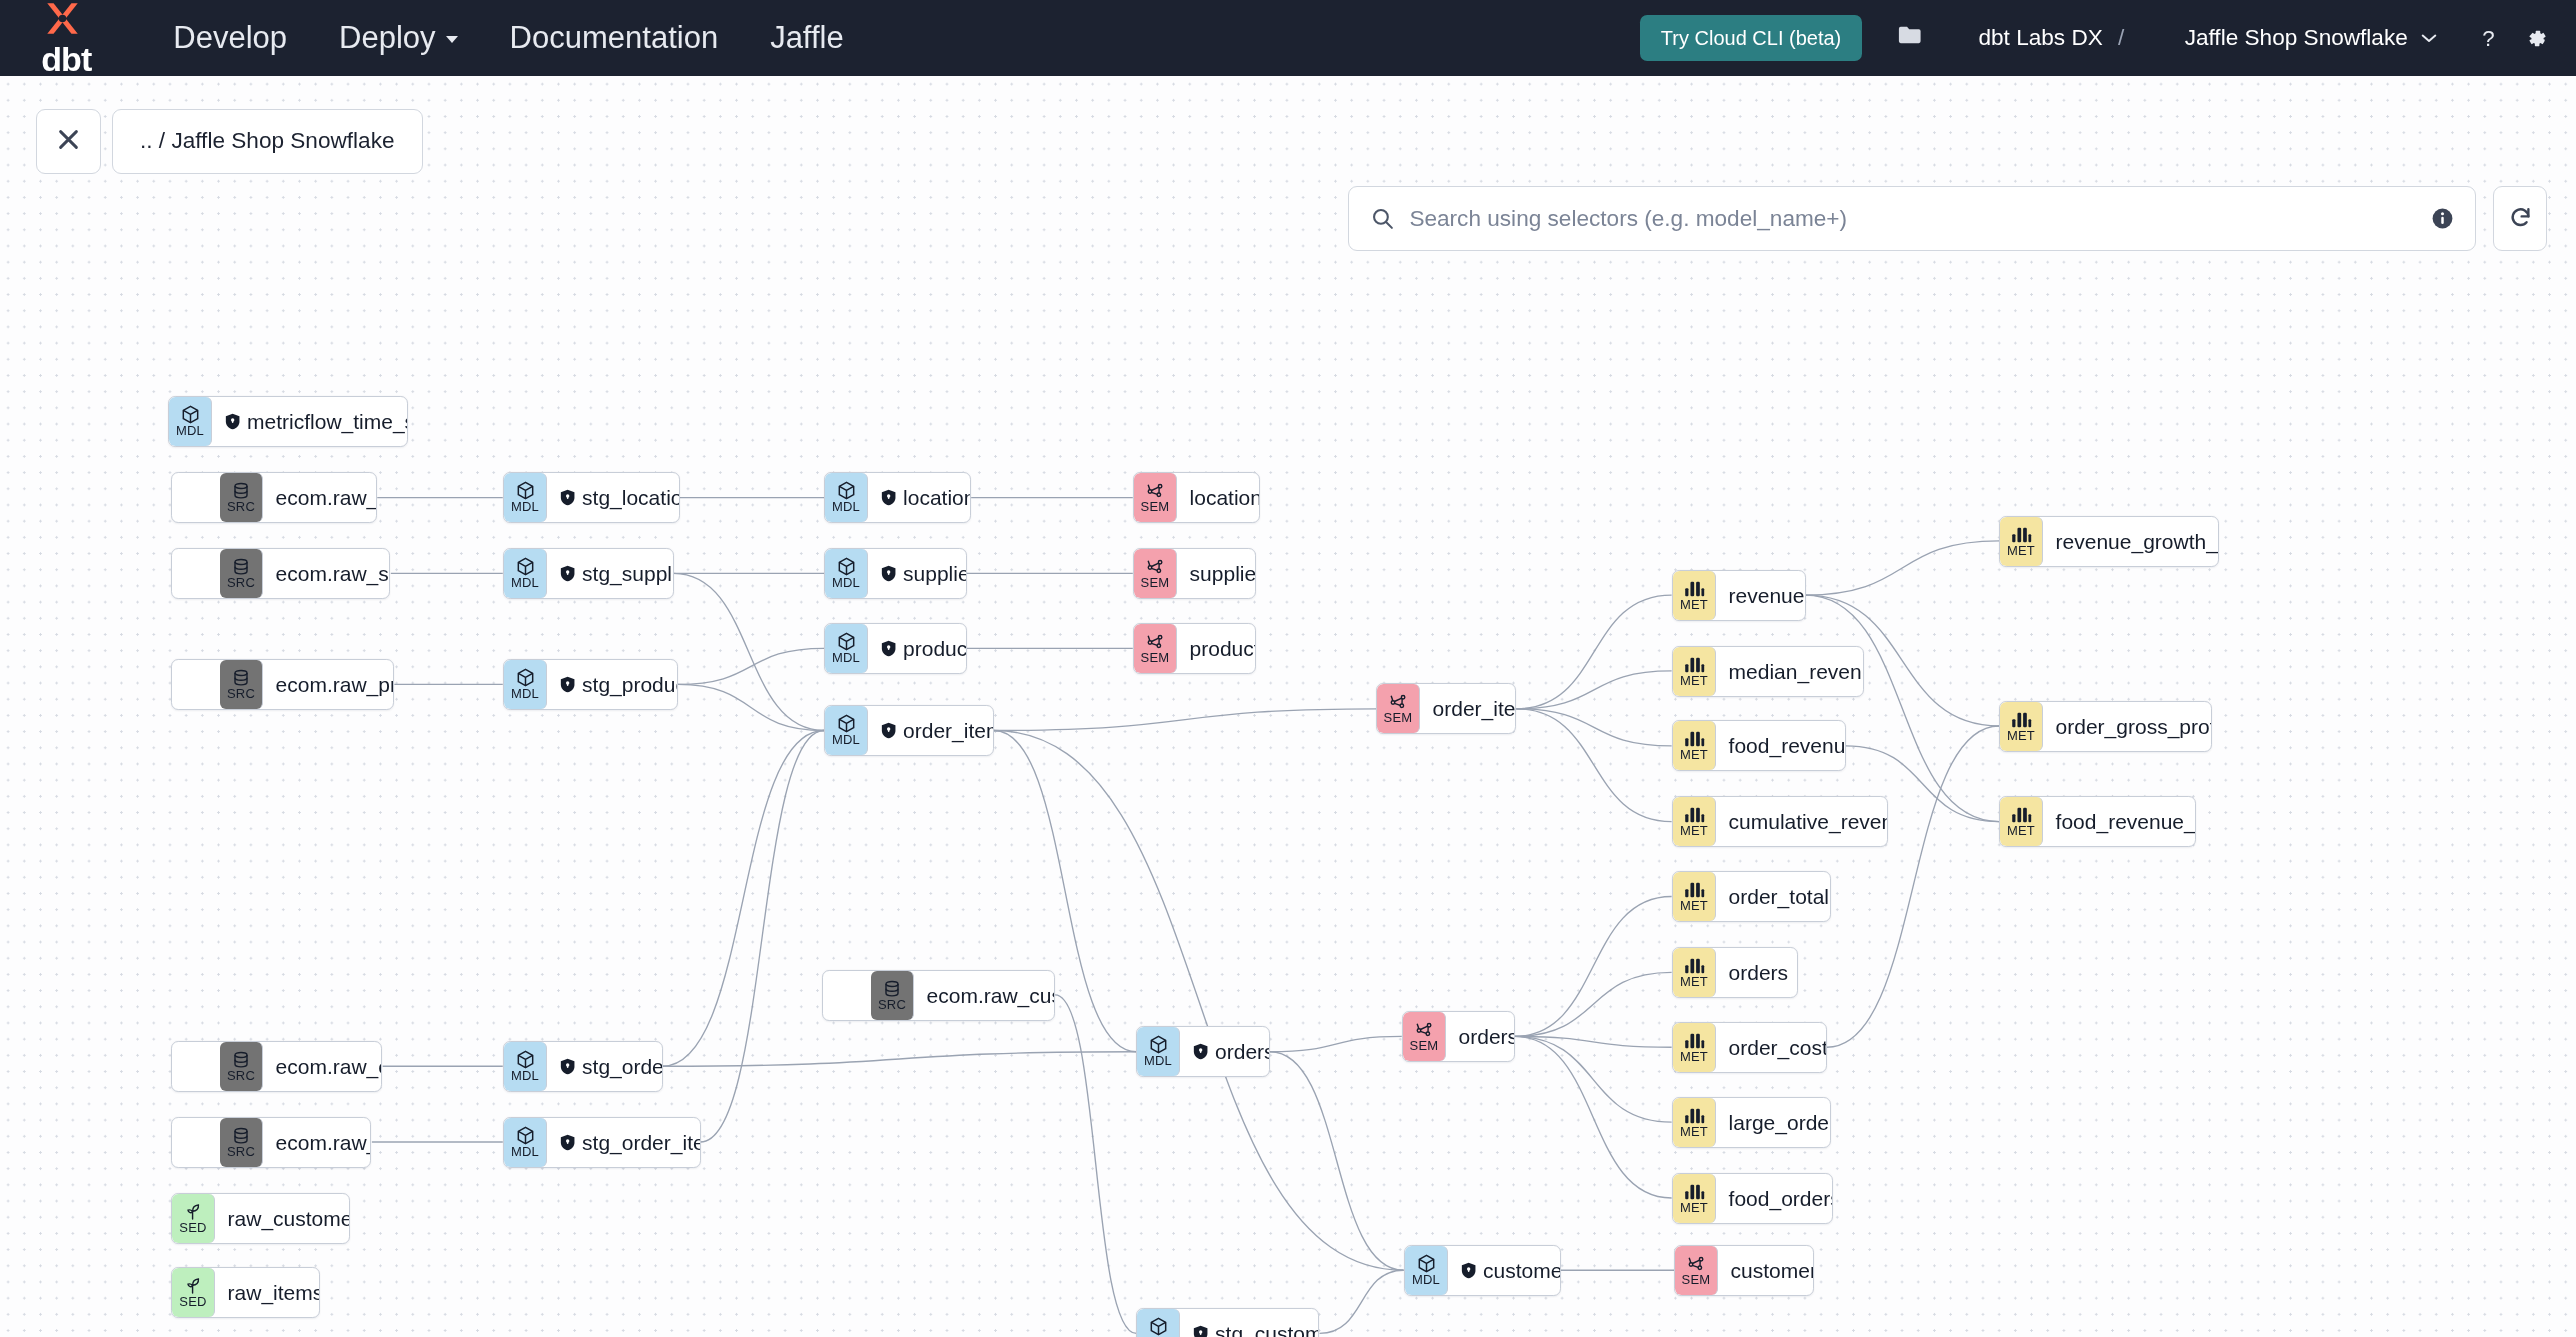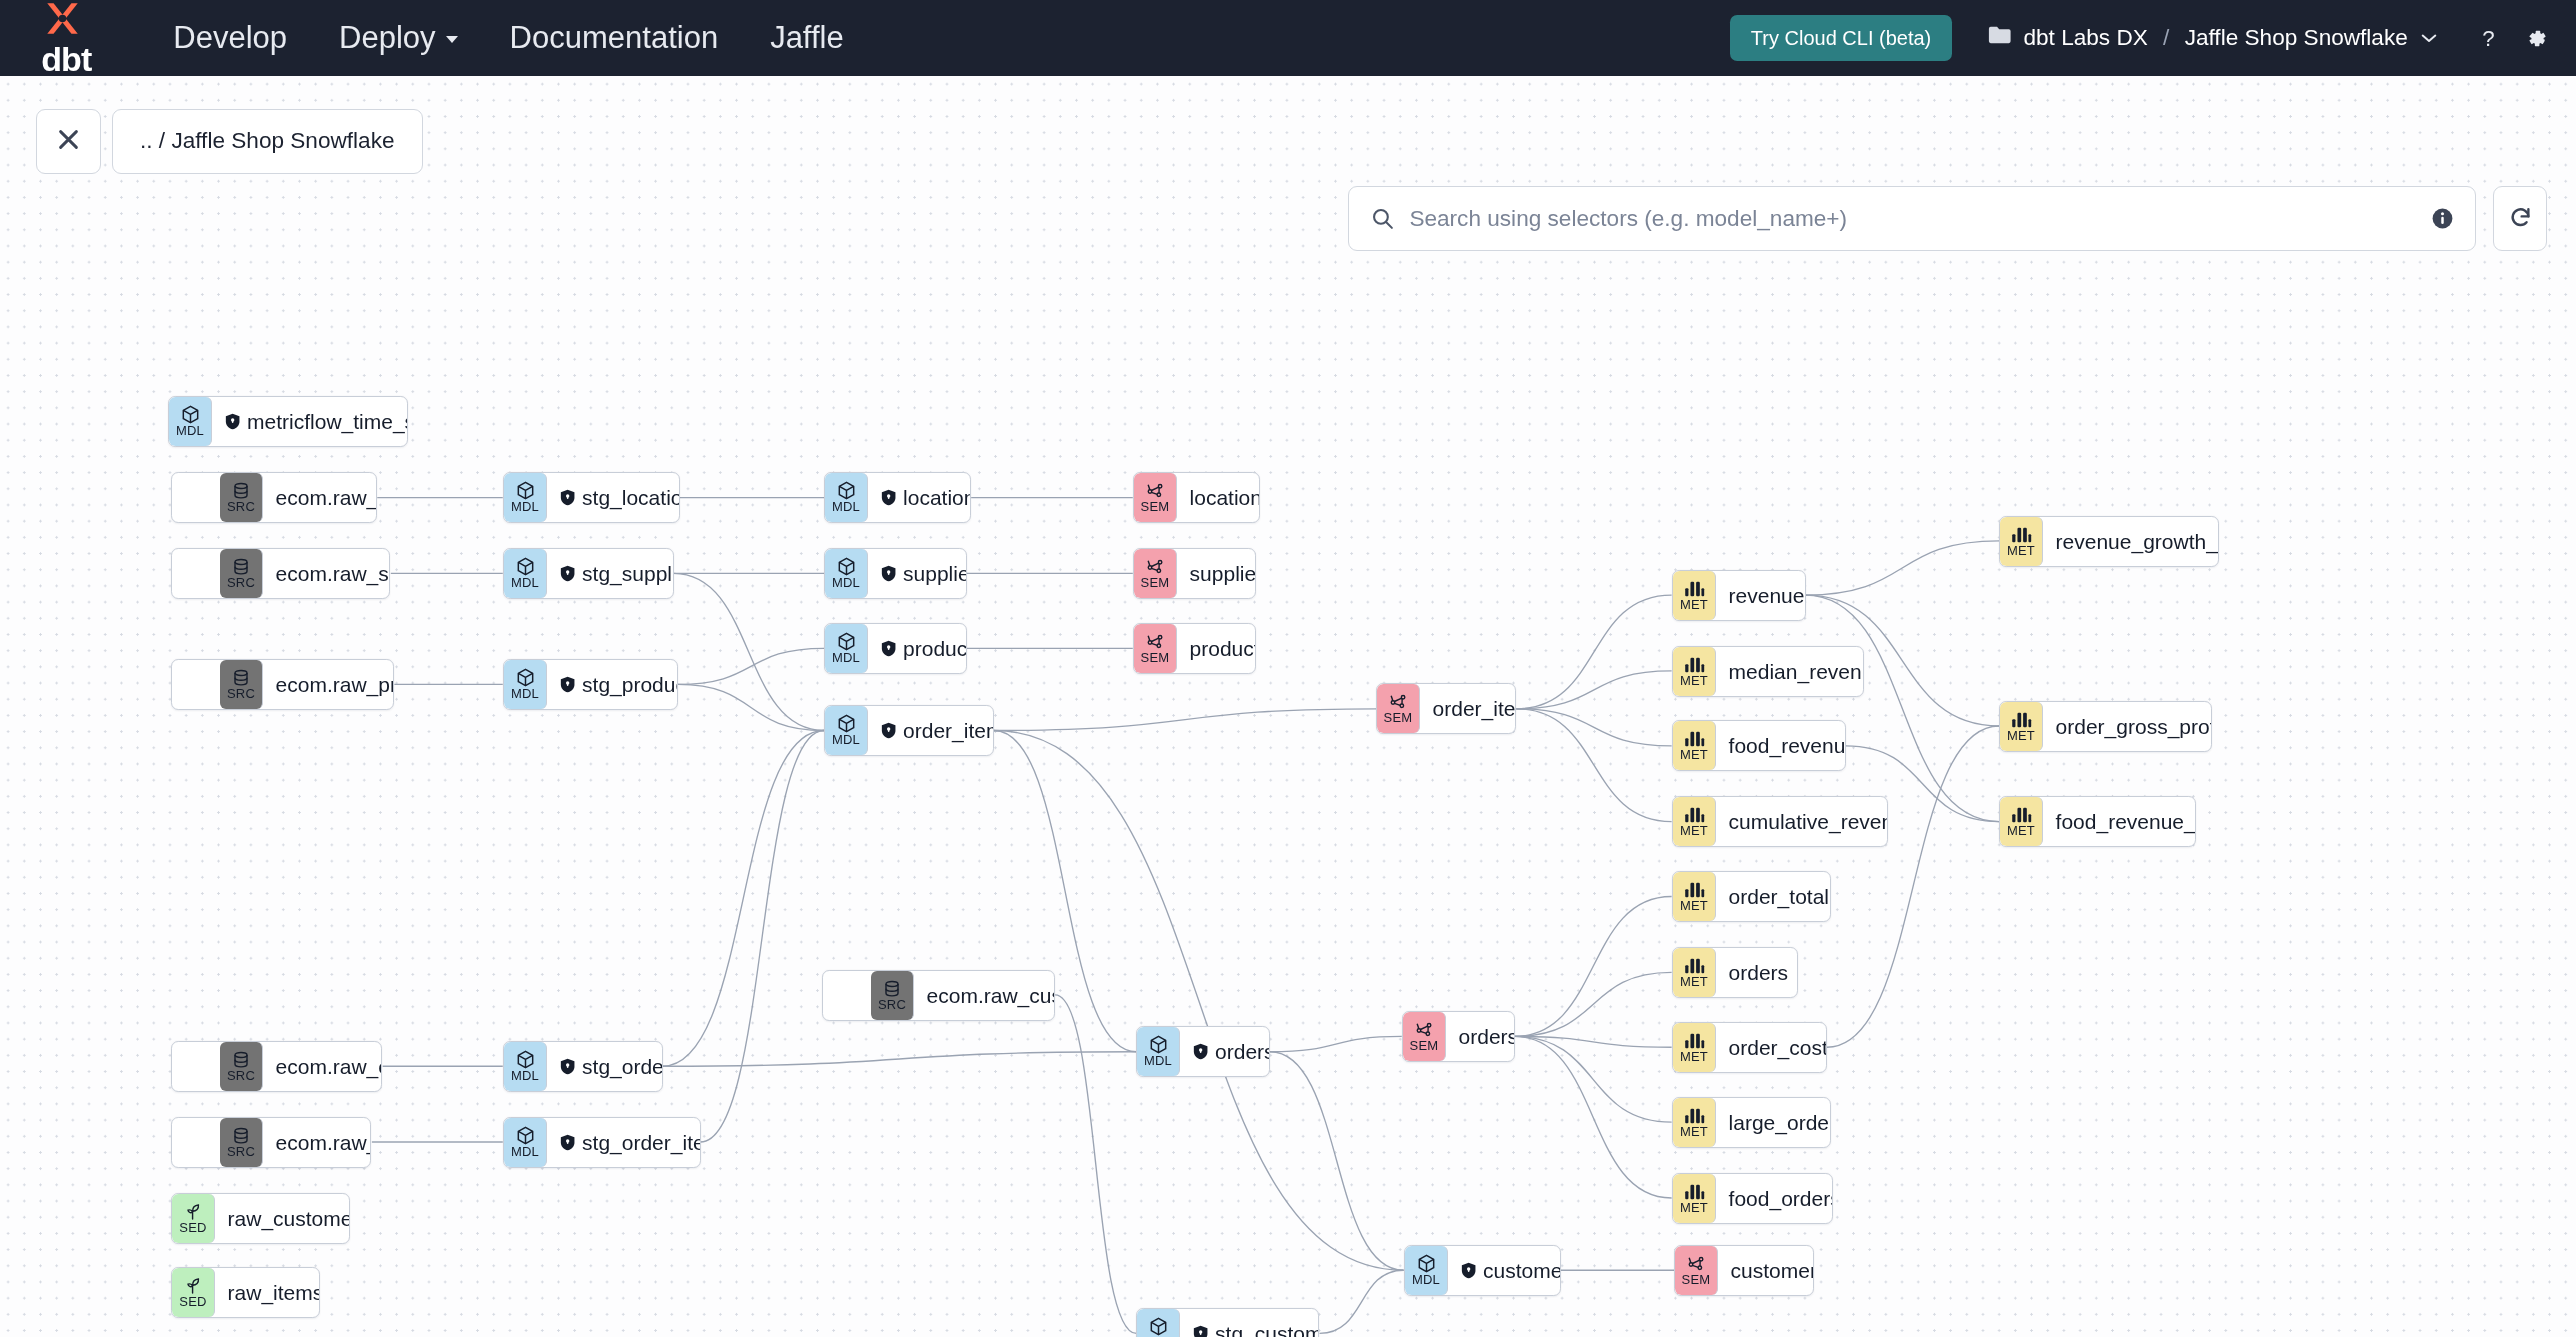--- a/index.html
+++ b/index.html
@@ -36,21 +36,21 @@
   #cli-btn {
     background: #2C7E82; color: #fff; font-size: 20px;
     border-radius: 7.2px; padding: 11.7px 21px; cursor: pointer;
     white-space: nowrap;
   }
   #breadcrumb {
     display: flex; align-items: center; gap: 11.7px;
     color: #ffffff; font-size: 22.6px; margin-left: 36px; white-space: nowrap;
   }
   #breadcrumb .sep { color: #9AA3B4; margin: 0 3.6px; }
-  .bc-link { cursor: pointer; }
+  .bc-link { cursor: pointer; margin-left: 45px; }
   #nav-icons { display: flex; align-items: center; gap: 23.5px; margin-left: 38px; }
   .navicon { color: #E7EAF0; cursor: pointer; display:flex; align-items:center; }
 
   
   #toolbar {
     position: absolute; left: 0; top: 76px;
     width: 2576px; height: 79px;
     z-index: 30;
   }
   #close-btn {

